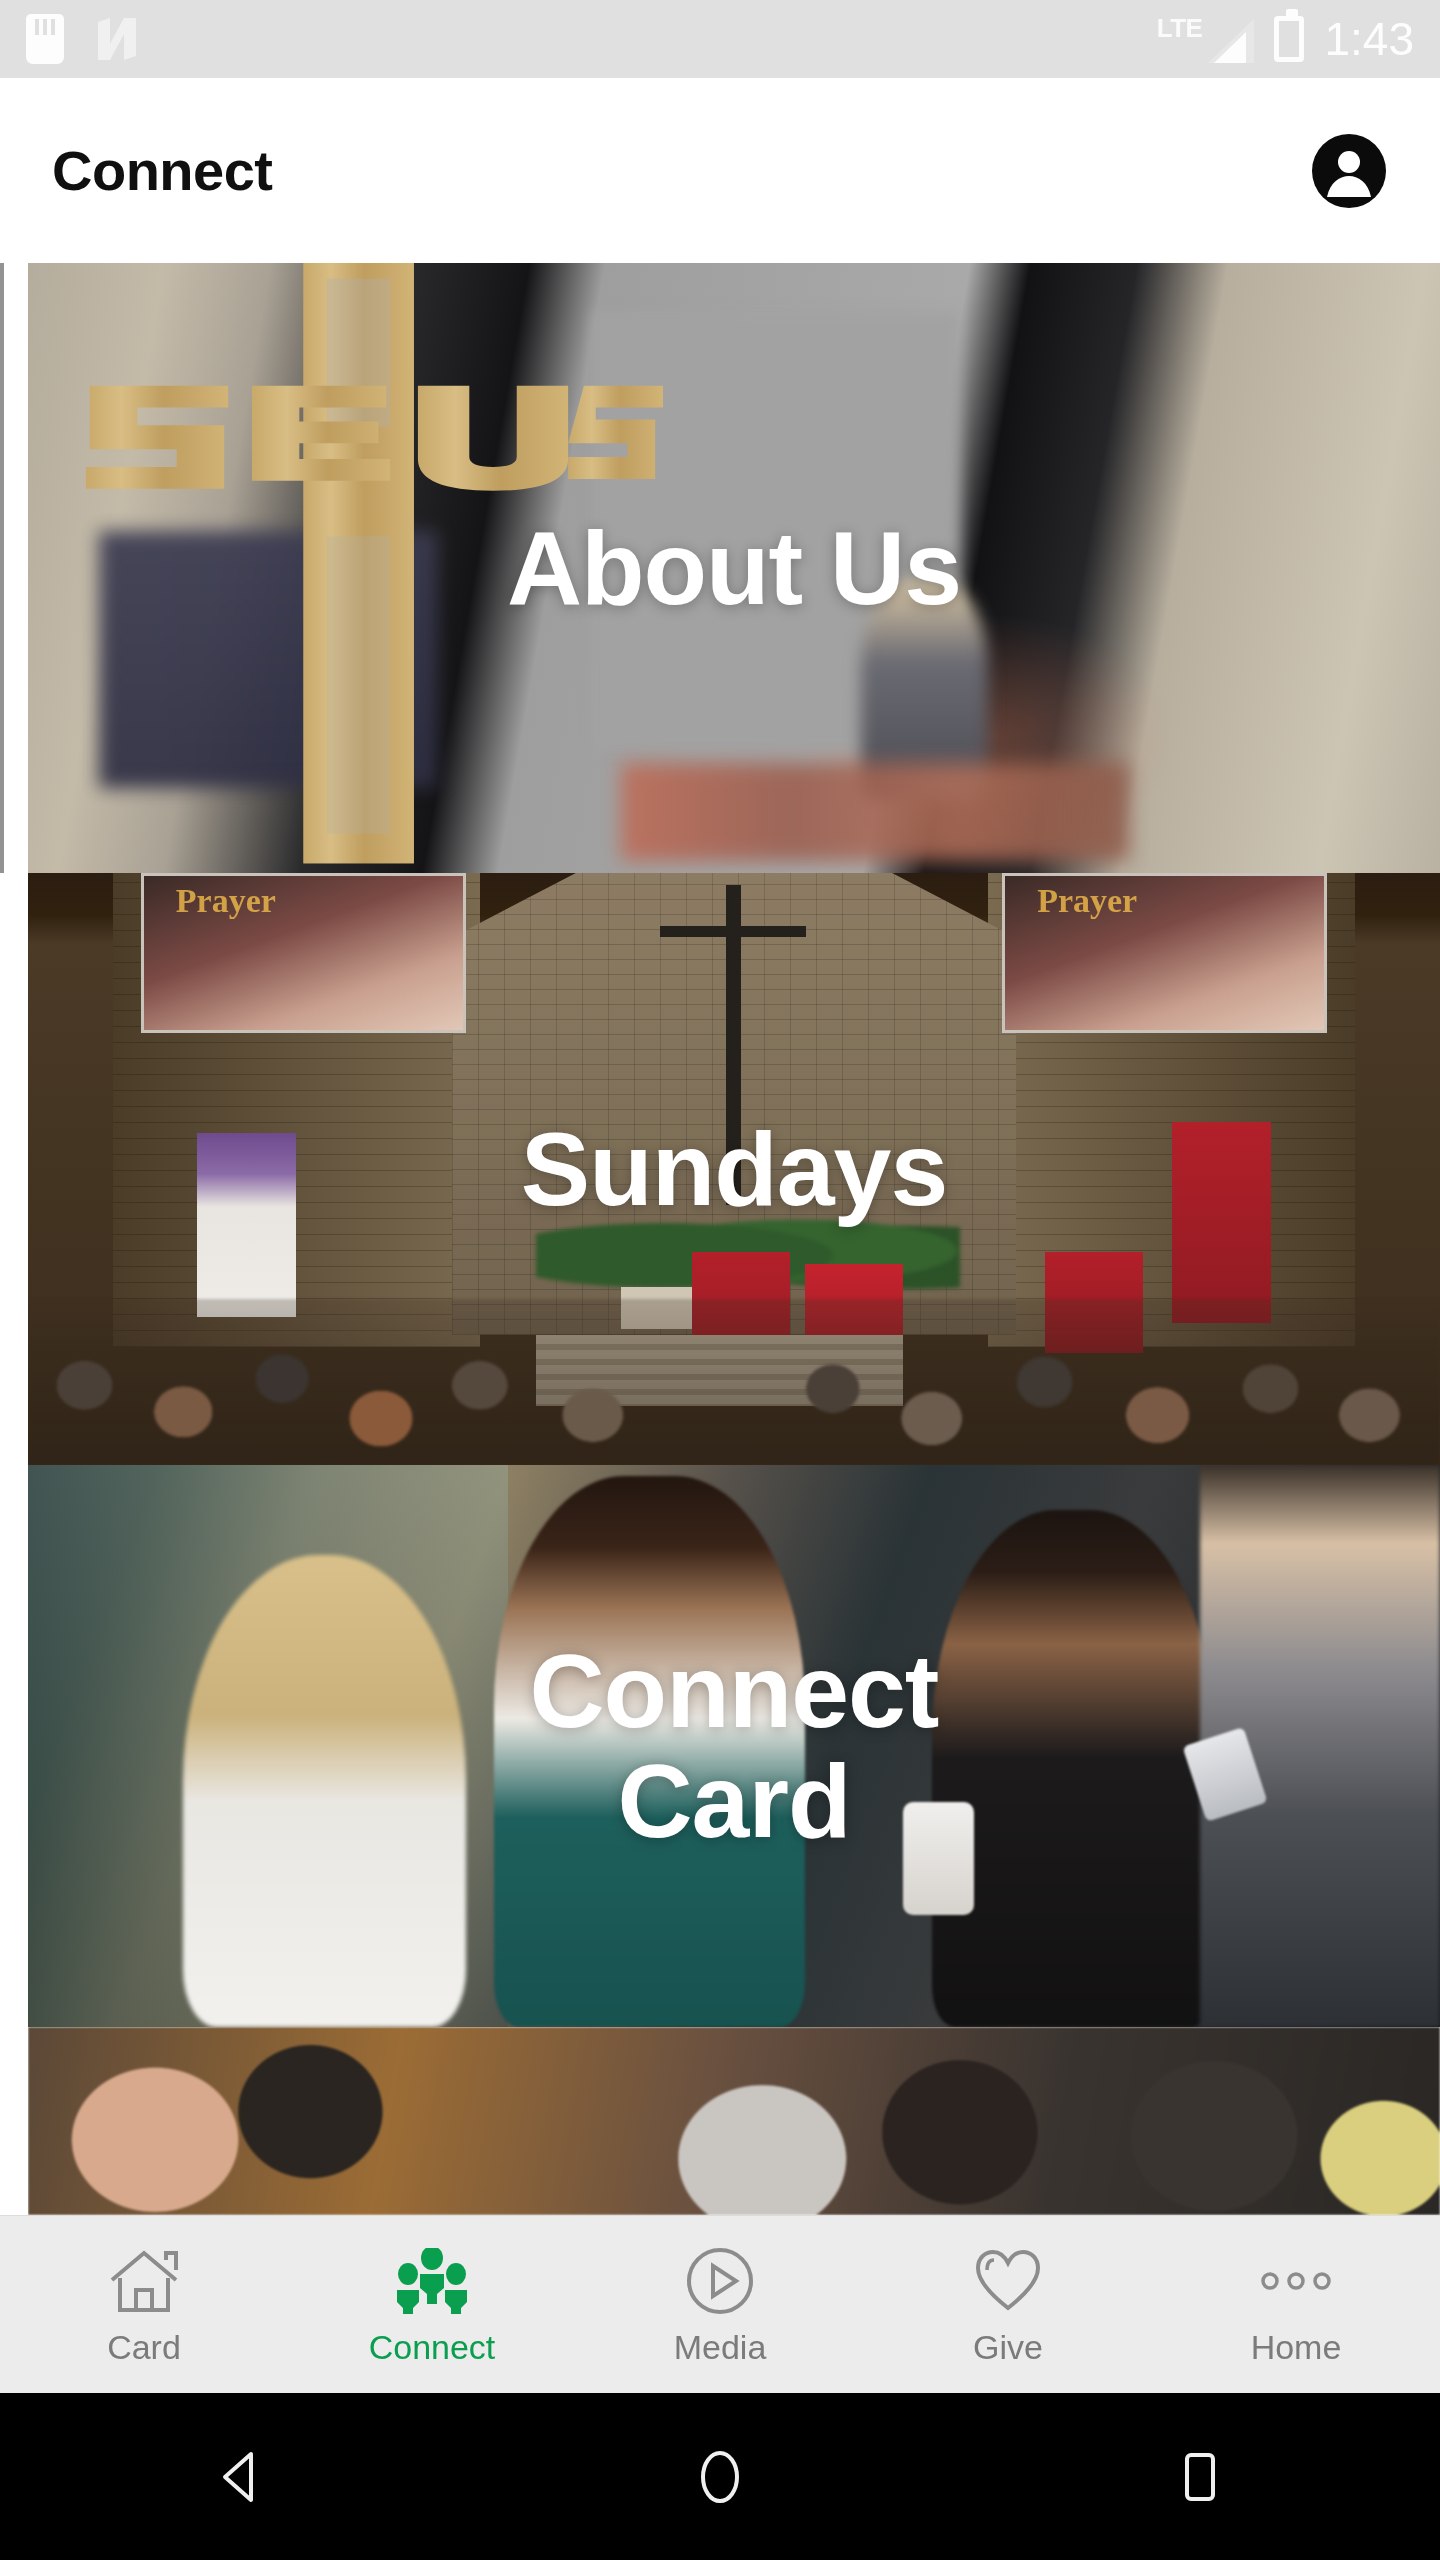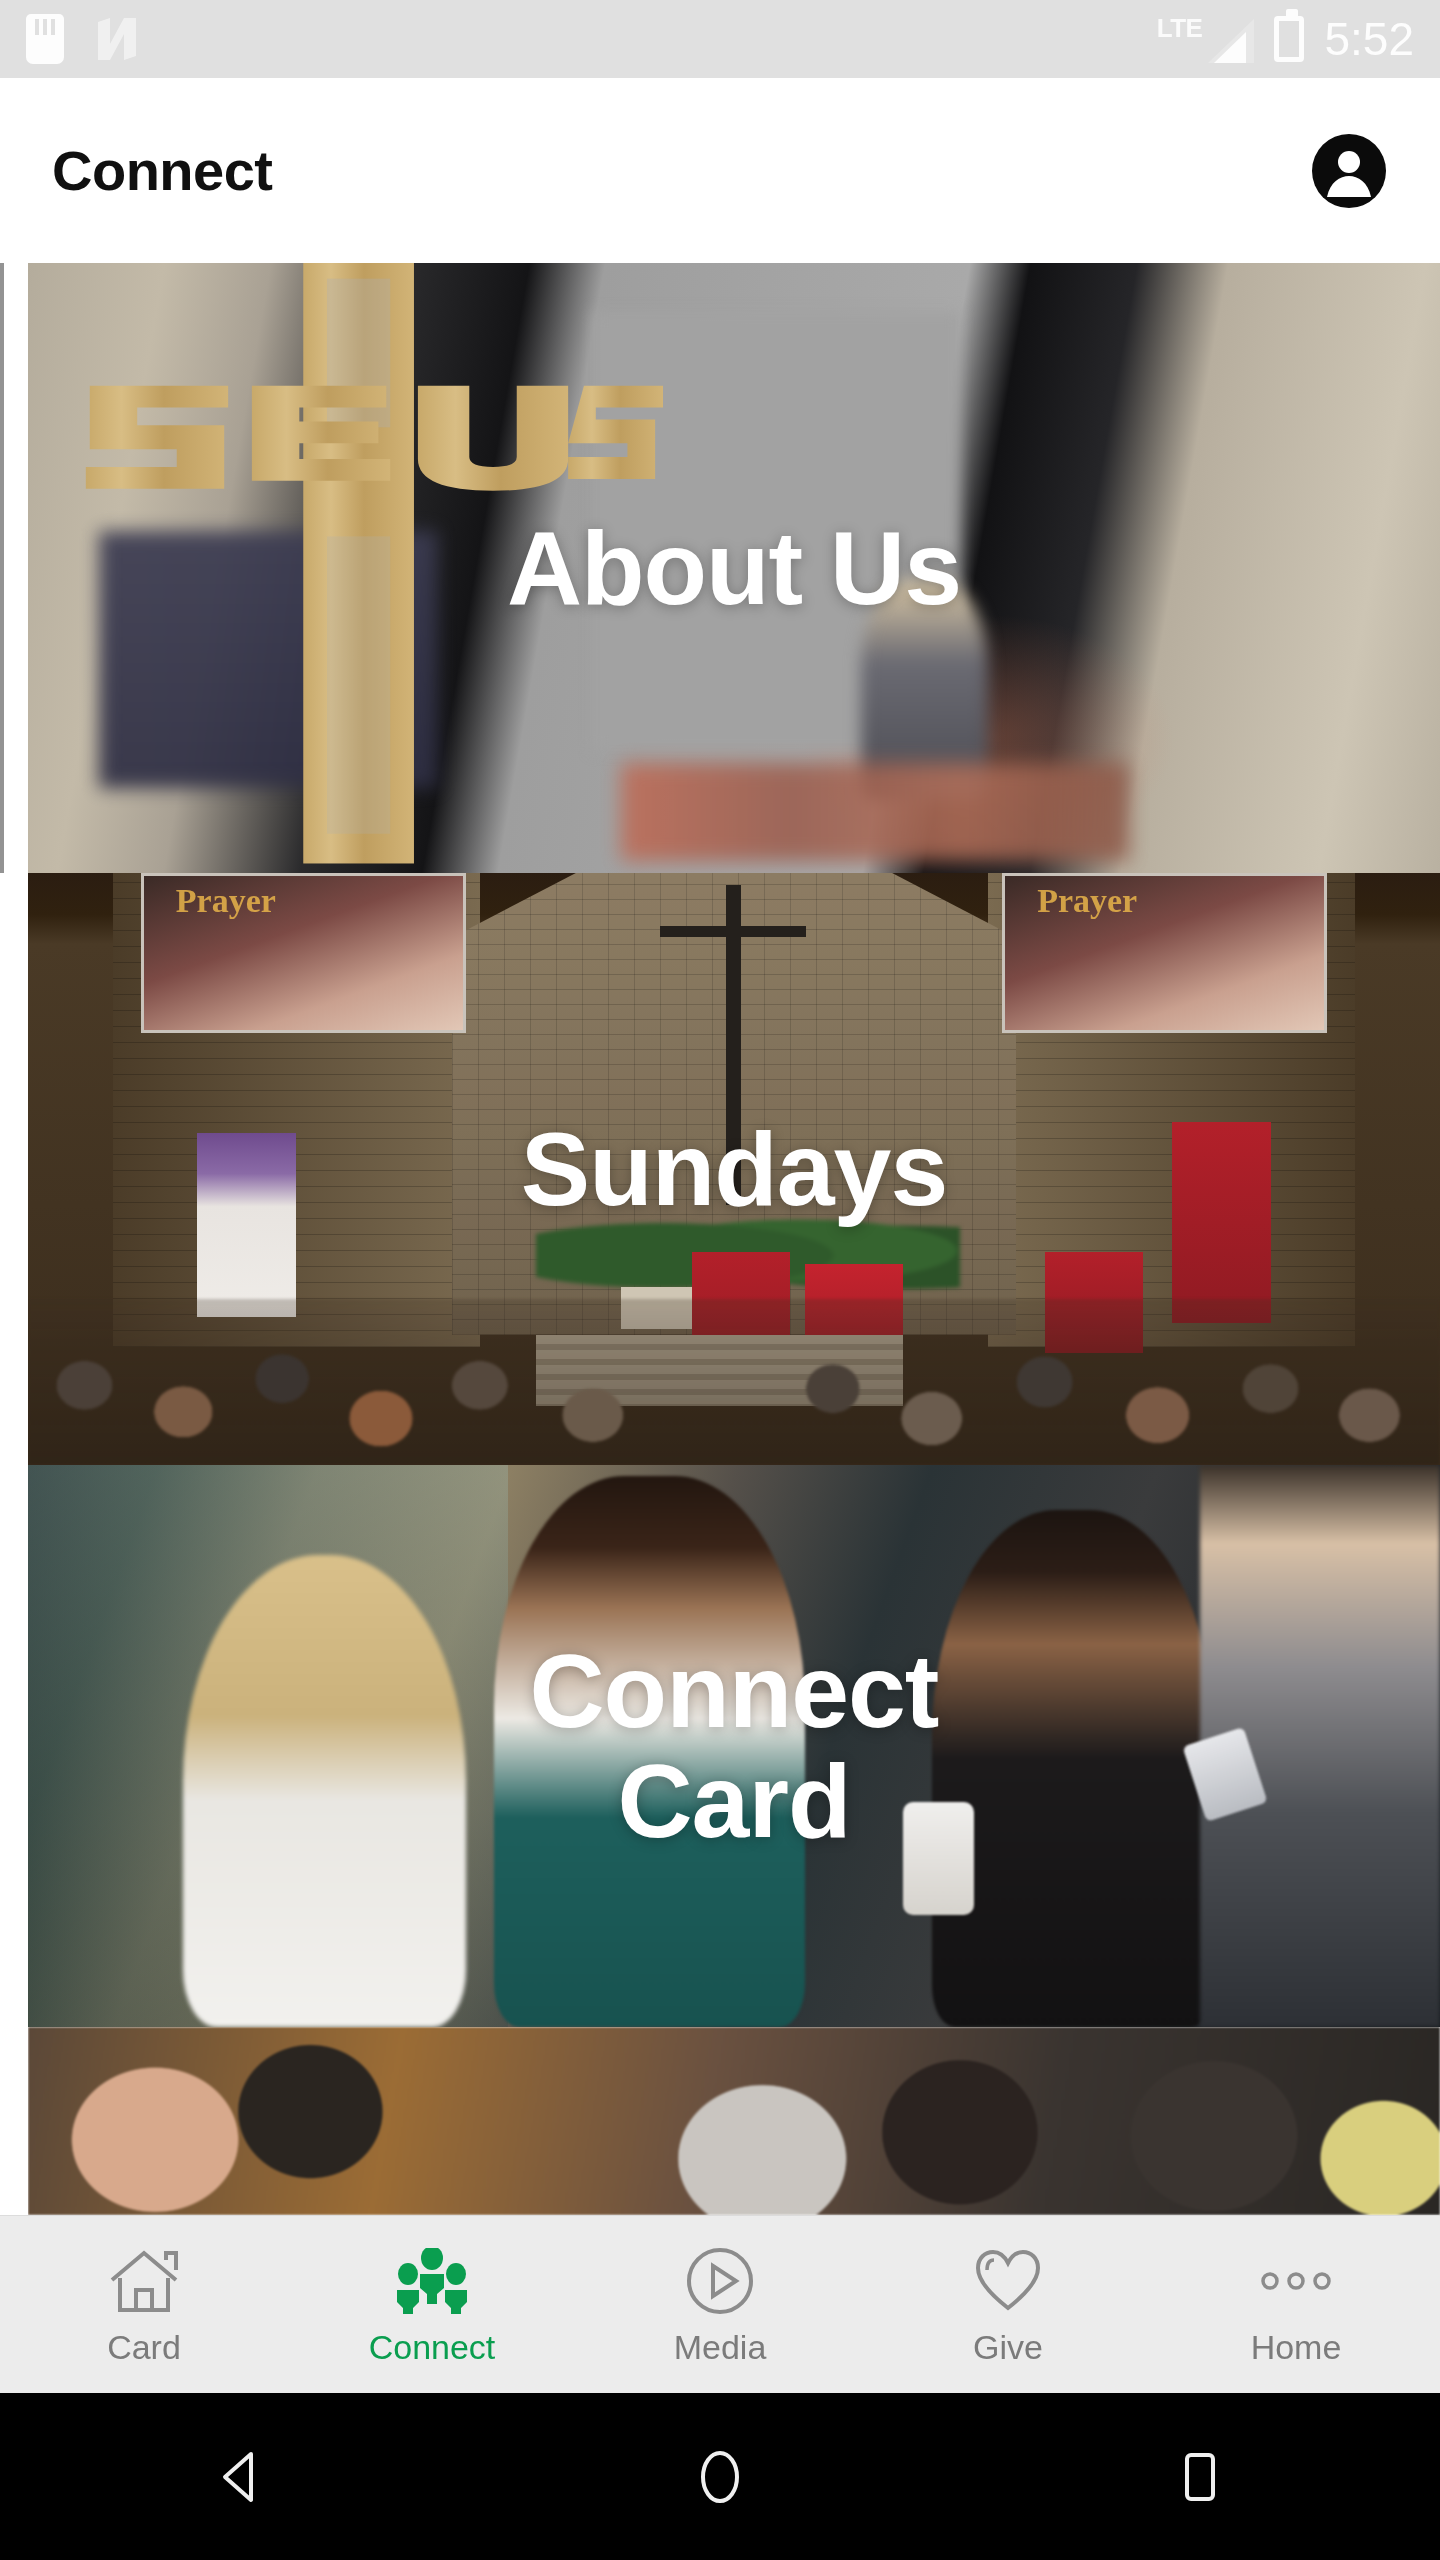--- a/index.html
+++ b/index.html
@@ -243,21 +243,21 @@
             <div class="fill"></div>
         </div>
       </div>
       <div class="batt">
         <div class="batt-bolt">
           <svg width="16" height="30" viewBox="0 0 16 30">
               <path d="M9 0 L2 17 H7 L5 30 L14 12 H9 Z" fill="#e0e0e0"></path>
             </svg>
         </div>
       </div>
-      <div class="clock">5:52</div>
+      <div class="clock">1:43</div>
     </div>
   </div>
 
   <div class="appbar">
     <div class="appbar-title">Connect</div>
     <div class="account-btn">
       <svg width="78" height="78" viewBox="0 0 78 78">
         <circle cx="39" cy="39" r="37" fill="#0b0b0b"></circle>
         <circle cx="39" cy="30" r="11" fill="#ffffff"></circle>
         <path d="M17 65 C20 50 30 44 39 44 C48 44 58 50 61 65 Z" fill="#ffffff"></path>

